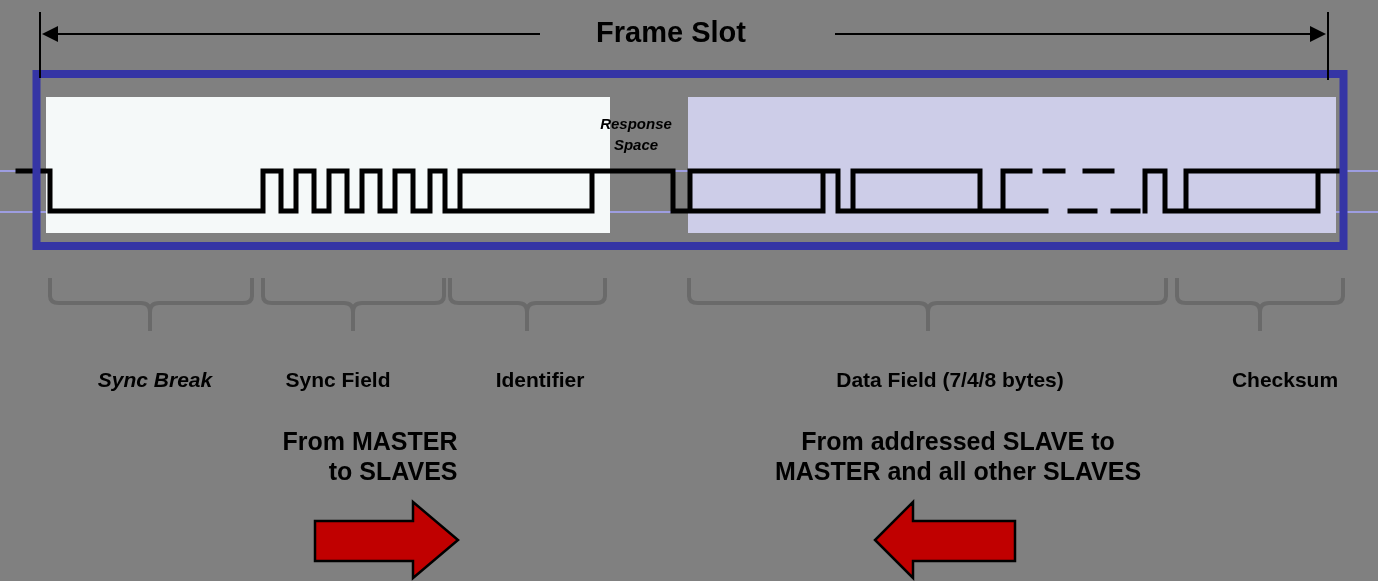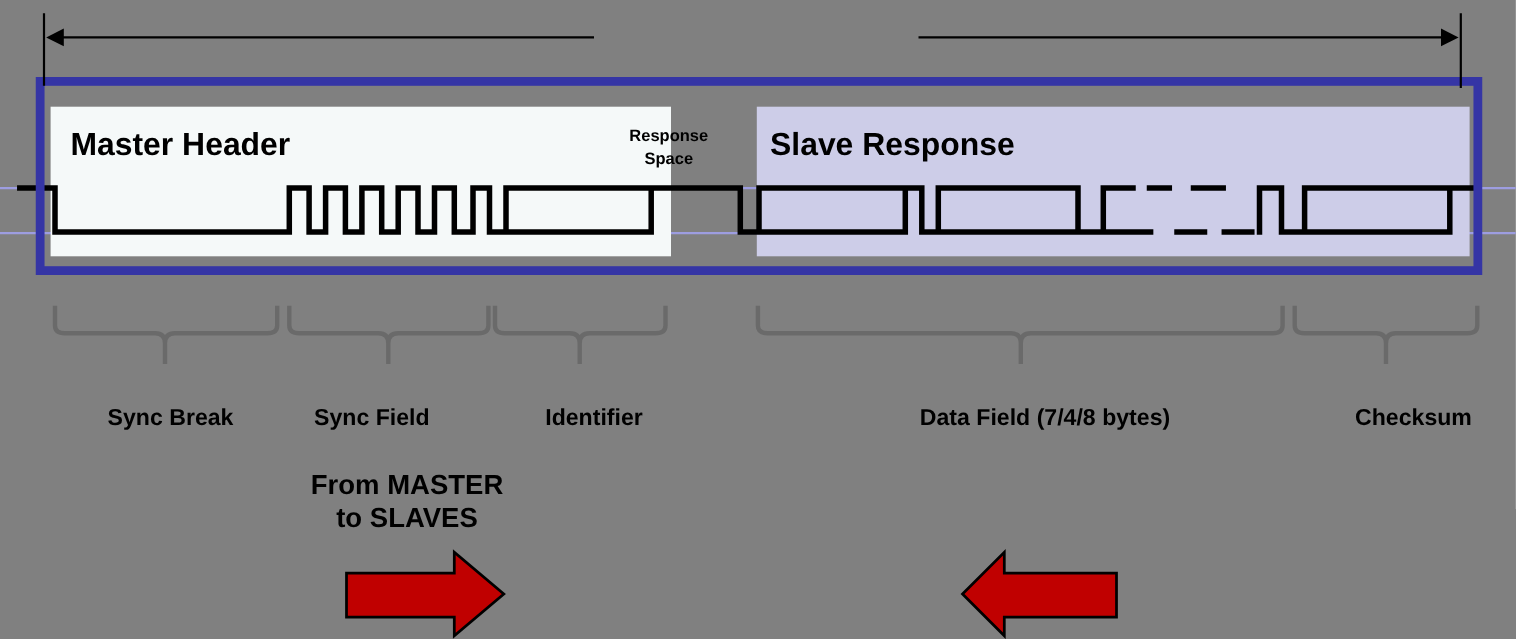--- a/index.html
+++ b/index.html
@@ -67,29 +67,30 @@
       <path d="M 263 278 V 296 Q 263 303 272 303 H 344 Q 353 303 353 312 V 331 M 353 312 Q 353 303 362 303 H 435 Q 444 303 444 296 V 278"></path>
       <path d="M 450 278 V 296 Q 450 303 459 303 H 518 Q 527 303 527 312 V 331 M 527 312 Q 527 303 536 303 H 596 Q 605 303 605 296 V 278"></path>
       <path d="M 689 278 V 296 Q 689 303 698 303 H 919 Q 928 303 928 312 V 331 M 928 312 Q 928 303 937 303 H 1157 Q 1166 303 1166 296 V 278"></path>
       <path d="M 1177 278 V 296 Q 1177 303 1186 303 H 1251 Q 1260 303 1260 312 V 331 M 1260 312 Q 1260 303 1269 303 H 1334 Q 1343 303 1343 296 V 278"></path>
     </g>
 
     <polygon points="315,521 413,521 413,502 458,540 413,578 413,561 315,561" stroke="#000" stroke-width="2.5" stroke-linejoin="miter" fill="#c00000"></polygon>
     <polygon points="1015,521 913,521 913,502 875,540 913,578 913,561 1015,561" stroke="#000" stroke-width="2.5" stroke-linejoin="miter" fill="#c00000"></polygon>
   </svg>
 
+  <div class="label title" style="left:671px;top:16px;">Frame Slot</div>
 
-  <div class="label section-label" style="left:64px;top:116px;">Master Header</div>
 
-  <div class="label response-space" style="left:608px;top:114px;">Response Space</div>
+  <div class="label response-space" style="left:636px;top:114px;font-style:italic;">Response Space</div>
 
-  <div class="label section-label" style="left:700px;top:116px;">Slave Response</div>
 
-  <div class="label field-label" style="left:155px;top:368px;">Sync Break</div>
+  <div class="label field-label" style="left:155px;top:368px;font-style:italic;">Sync Break</div>
   <div class="label field-label" style="left:338px;top:368px;">Sync Field</div>
   <div class="label field-label" style="left:540px;top:368px;text-align:right;">Identifier</div>
   <div class="label field-label" style="left:950px;top:368px;">Data Field (7/4/8 bytes)</div>
   <div class="label field-label" style="left:1254px;top:368px;margin-left:31px;">Checksum</div>
 
-  <div class="label direction-text" style="left:370px;top:426px;">From MASTER
+  <div class="label direction-text" style="left:370px;top:426px;text-align:right;">From MASTER
 to SLAVES</div>
+  <div class="label direction-text" style="left:958px;top:426px;">From addressed SLAVE to
+MASTER and all other SLAVES</div>
 
 </div>
 
 </body></html>

